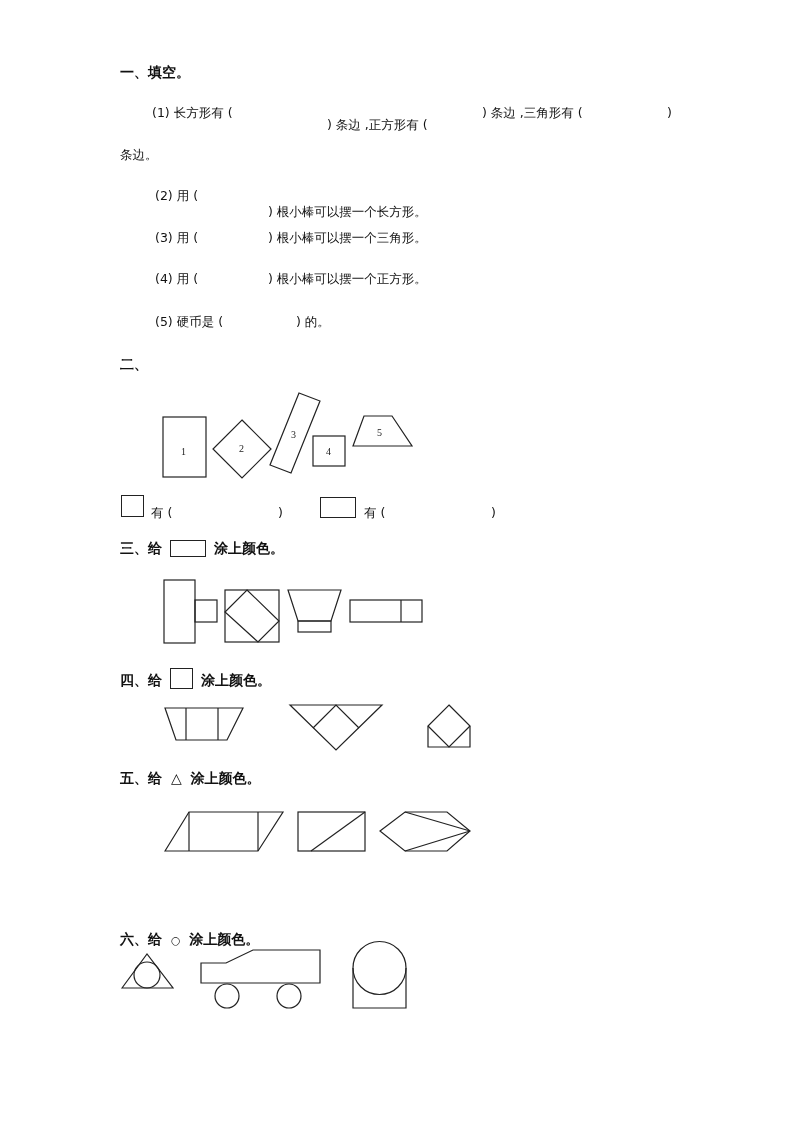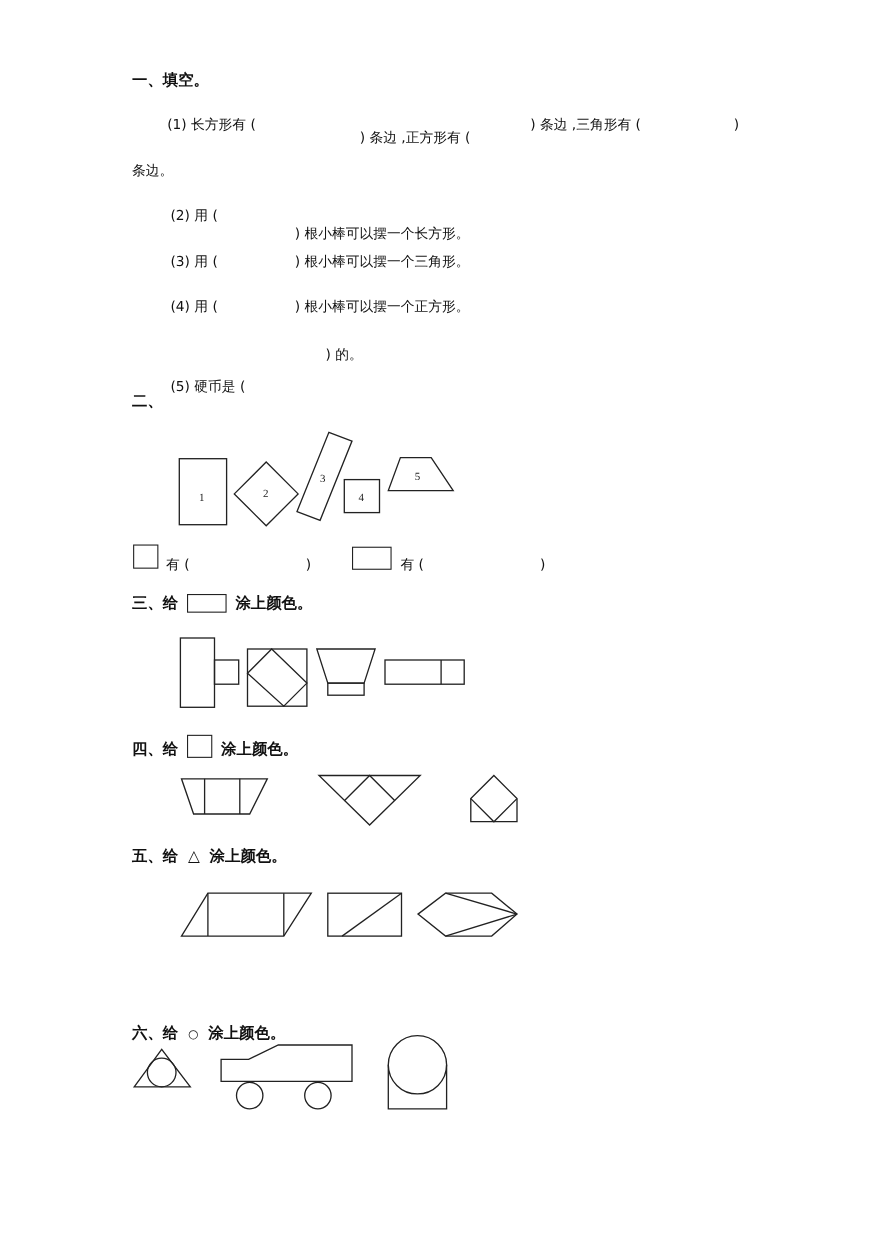--- a/index.html
+++ b/index.html
@@ -32,21 +32,21 @@
 <div class="abs t" style="left:268px; top:204px;">) 根小棒可以摆一个长方形。</div>
 
 <div class="abs t" style="left:155px; top:230px;">(3) 用 (</div>
 <div class="abs t" style="left:215px; top:230px; width:50px; height:16px;"></div>
 <div class="abs t" style="left:268px; top:230px;">) 根小棒可以摆一个三角形。</div>
 
 <div class="abs t" style="left:155px; top:271px;text-align:right;">(4) 用 (</div>
 <div class="abs t" style="left:215px; top:271px; width:50px; height:16px;"></div>
 <div class="abs t" style="left:268px; top:271px;">) 根小棒可以摆一个正方形。</div>
 
-<div class="abs t" style="left:155px; top:314px;margin-top:29px;">(5) 硬币是 (</div>
+<div class="abs t" style="left:155px; top:314px;">(5) 硬币是 (</div>
 <div class="abs t" style="left:243px; top:314px; width:50px; height:16px;"></div>
 <div class="abs t" style="left:296px; top:314px;">) 的。</div>
 
 <div class="abs h" style="left:120px; top:356px;">二、</div>
 
 <div class="abs" style="left:121px; top:495px; width:21px; height:20px; border:1px solid #222;"></div>
 <div class="abs t" style="left:151px; top:505px;">有 (</div>
 <div class="abs t" style="left:180px; top:505px; width:95px; height:16px;"></div>
 <div class="abs t" style="left:278px; top:505px;">)</div>
 

